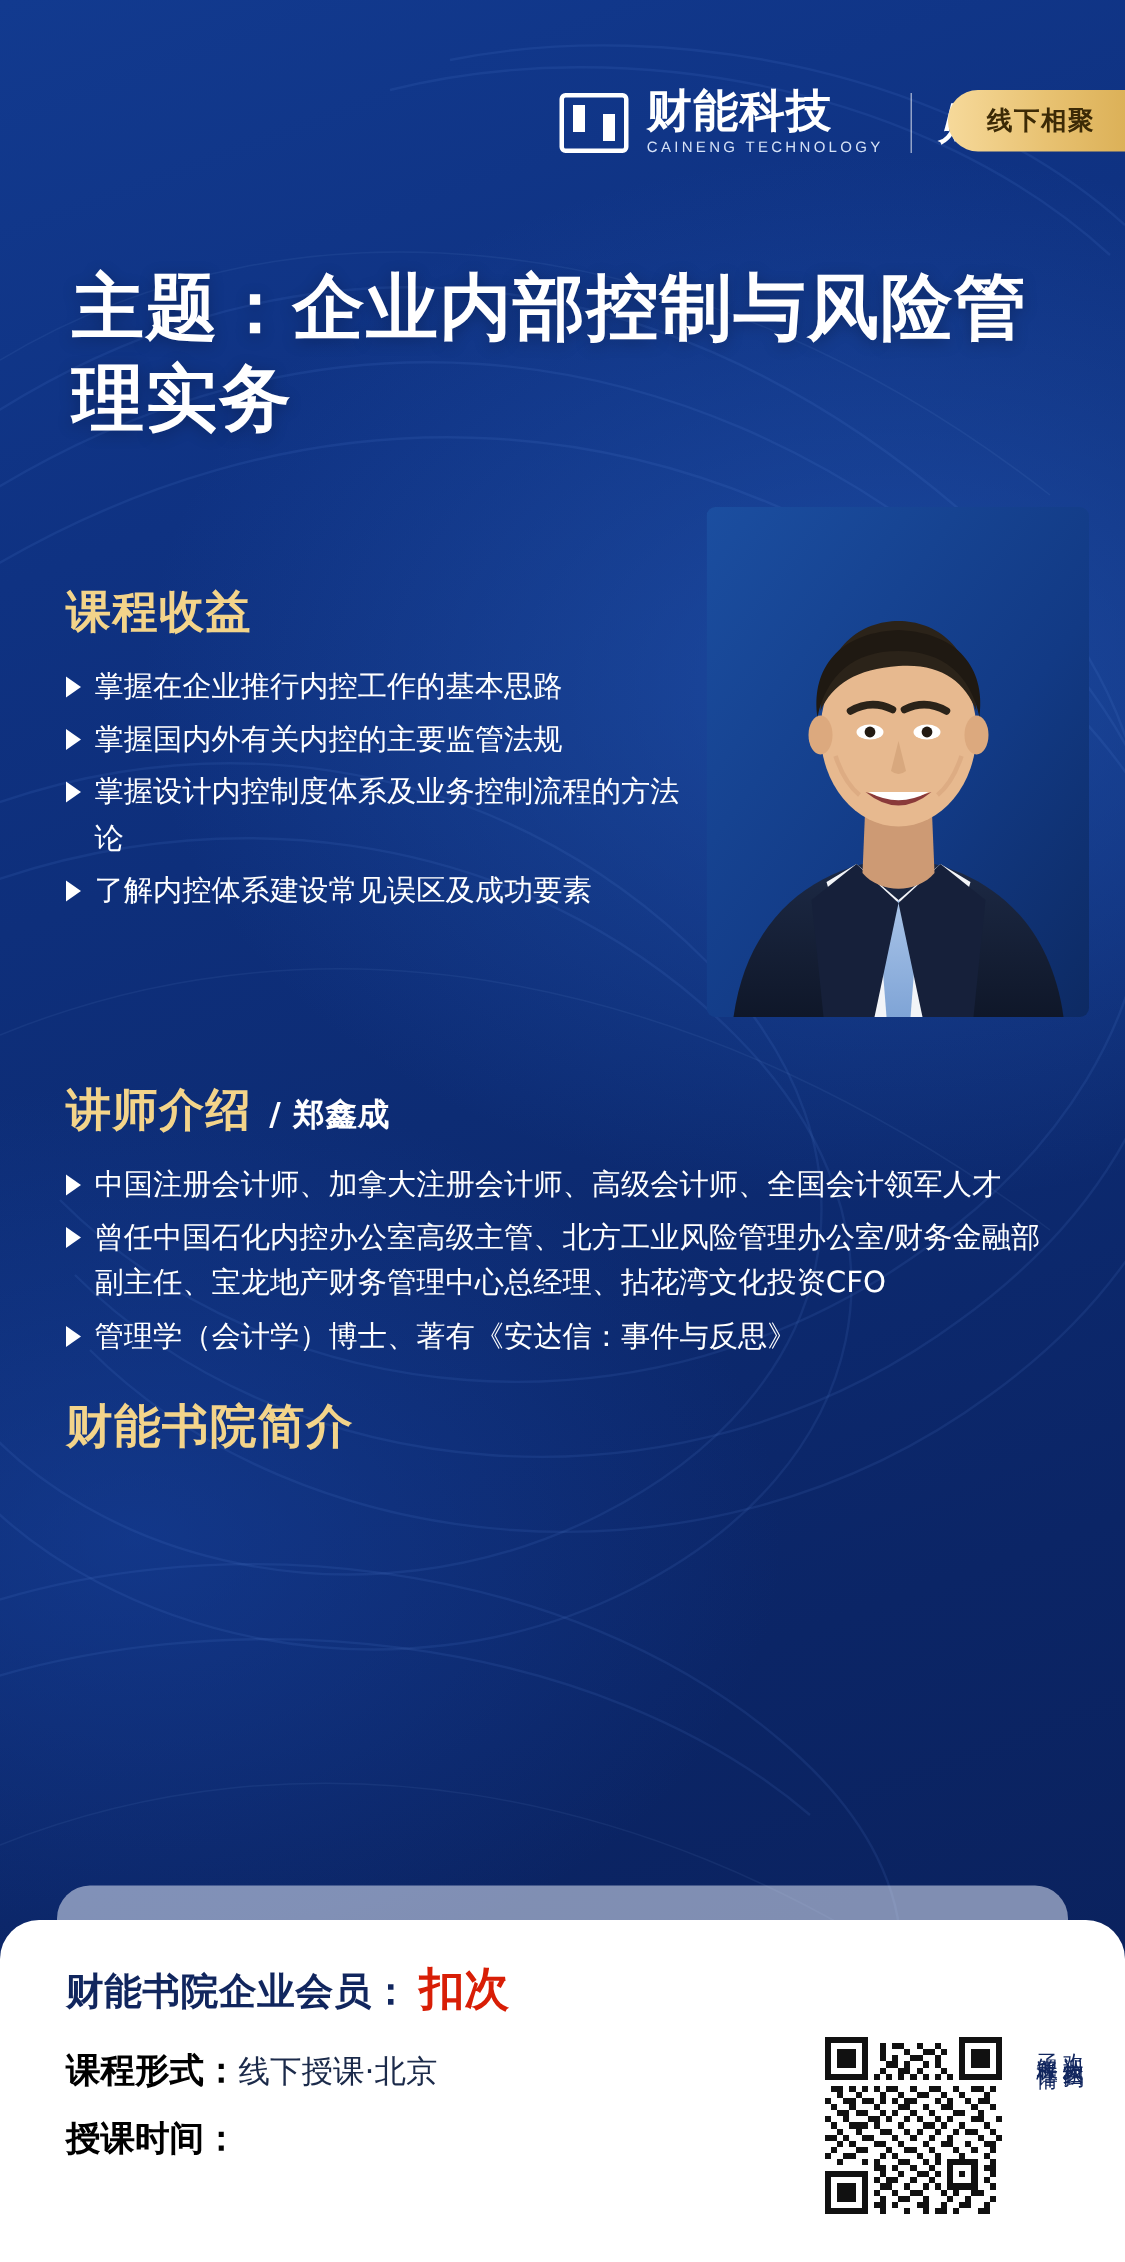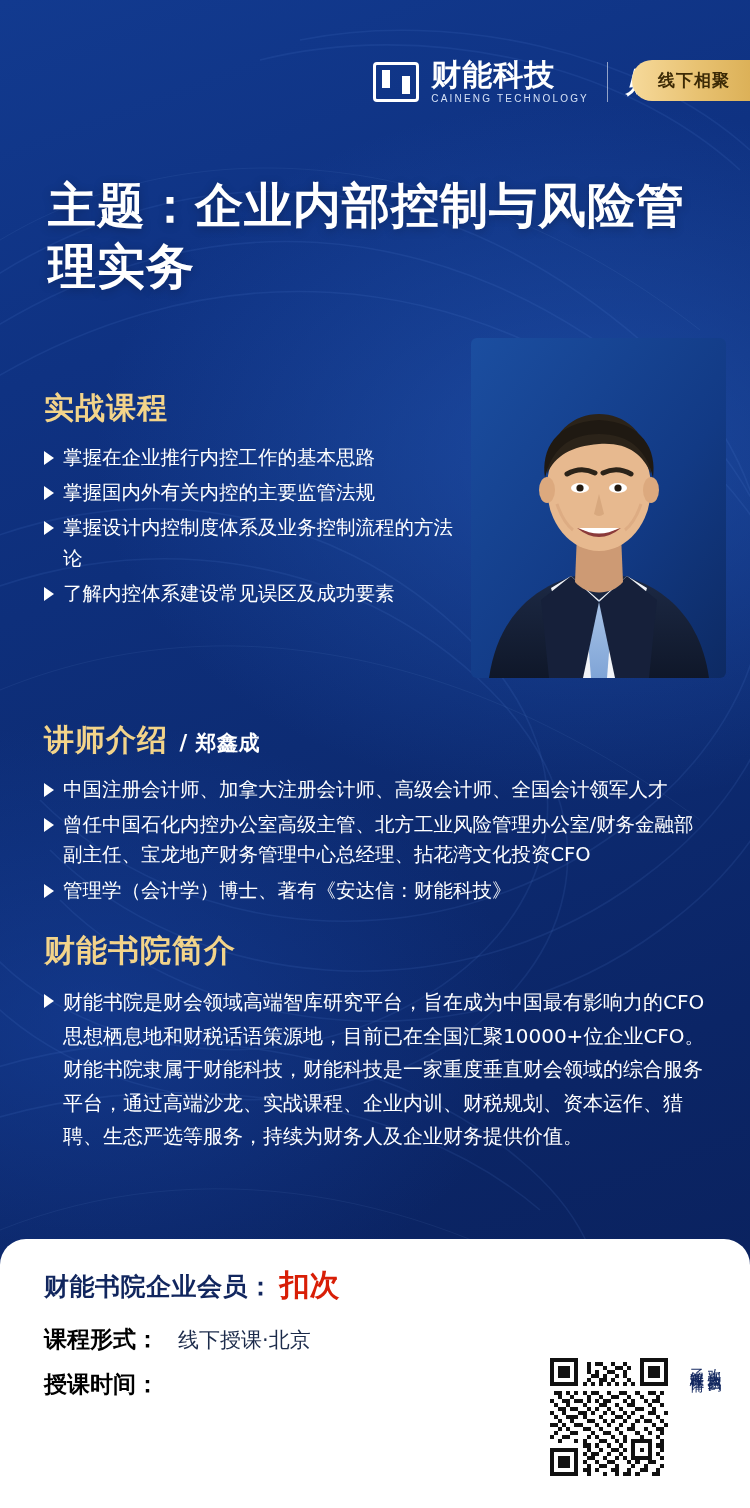--- a/index.html
+++ b/index.html
@@ -156,21 +156,21 @@
     left: 38px; right: 38px;
     bottom: 215px;
     height: 36px;
     background: rgba(225,232,245,0.55);
     border-top-left-radius: 22px;
     border-top-right-radius: 22px;
   }
   .bottom-card {
     position: absolute;
     left: 0; right: 0; bottom: 0;
-    height: 269px;
+    height: 228px;
     background: #ffffff;
     border-top-left-radius: 26px;
     border-top-right-radius: 26px;
     padding: 26px 34px 0 44px;
   }
   .member-row {
     display: flex;
     align-items: baseline;
     margin-bottom: 18px;
   }
@@ -195,21 +195,21 @@
   }
   .info-label {
     color: #000000;
     font-size: 23px;
     font-weight: bold;
     font-family: "DejaVu Sans", "Liberation Sans", sans-serif;
   }
   .info-value {
     color: #1b2a4a;
     font-size: 21px;
-    margin-left: 19px;
+    margin-left: 0;
     font-family: "DejaVu Sans", "Liberation Sans", sans-serif;
   }
   .qr-wrap {
     position: absolute;
     right: 82px;
     bottom: 32px;
     width: 118px;
     height: 118px;
   }
   .qr-wrap svg { display: block; width: 118px; height: 118px; }
@@ -321,21 +321,21 @@
 
       <path d="M106 190 q 22 18 44 0 q -22 8 -44 0 Z" fill="#8a3a3a"></path>
       <path d="M108 190 q 20 11 40 0 Z" fill="#ffffff"></path>
 
       <path d="M86 166 q 6 18 16 26" stroke="#d7a47b" stroke-width="3" fill="none" opacity="0.6"></path>
       <path d="M170 166 q -6 18 -16 26" stroke="#d7a47b" stroke-width="3" fill="none" opacity="0.6"></path>
     </svg>
   </div>
 
   <div class="block-benefits">
-    <div class="sec-head">实战课程</div>
+    <div class="sec-head">课程收益</div>
     <div class="bullets">
       <div class="bullet">
         <span class="tri"></span>
         <span class="txt">掌握在企业推行内控工作的基本思路</span>
       </div>
       <div class="bullet">
         <span class="tri"></span>
         <span class="txt">掌握国内外有关内控的主要监管法规</span>
       </div>
       <div class="bullet">
@@ -358,33 +358,27 @@
       <div class="bullet">
         <span class="tri"></span>
         <span class="txt">中国注册会计师、加拿大注册会计师、高级会计师、全国会计领军人才</span>
       </div>
       <div class="bullet">
         <span class="tri"></span>
         <span class="txt">曾任中国石化内控办公室高级主管、北方工业风险管理办公室/财务金融部副主任、宝龙地产财务管理中心总经理、拈花湾文化投资CFO</span>
       </div>
       <div class="bullet">
         <span class="tri"></span>
-        <span class="txt">管理学（会计学）博士、著有《安达信：财能科技》</span>
+        <span class="txt">管理学（会计学）博士、著有《安达信：事件与反思》</span>
       </div>
     </div>
   </div>
 
   <div class="block-intro">
     <div class="sec-head">财能书院简介</div>
-    <div class="bullets">
-      <div class="bullet">
-        <span class="tri"></span>
-        <span class="txt">财能书院是财会领域高端智库研究平台，旨在成为中国最有影响力的CFO思想栖息地和财税话语策源地，目前已在全国汇聚10000+位企业CFO。财能书院隶属于财能科技，财能科技是一家重度垂直财会领域的综合服务平台，通过高端沙龙、实战课程、企业内训、财税规划、资本运作、猎聘、生态严选等服务，持续为财务人及企业财务提供价值。</span>
-      </div>
-    </div>
   </div>
 
   <div class="bottom-shadow"></div>
   <div class="bottom-card">
     <div class="member-row">
       <span class="member-label">财能书院企业会员：</span>
       <span class="member-value">扣次</span>
     </div>
     <div class="info-row">
       <span class="info-label">课程形式：</span>

